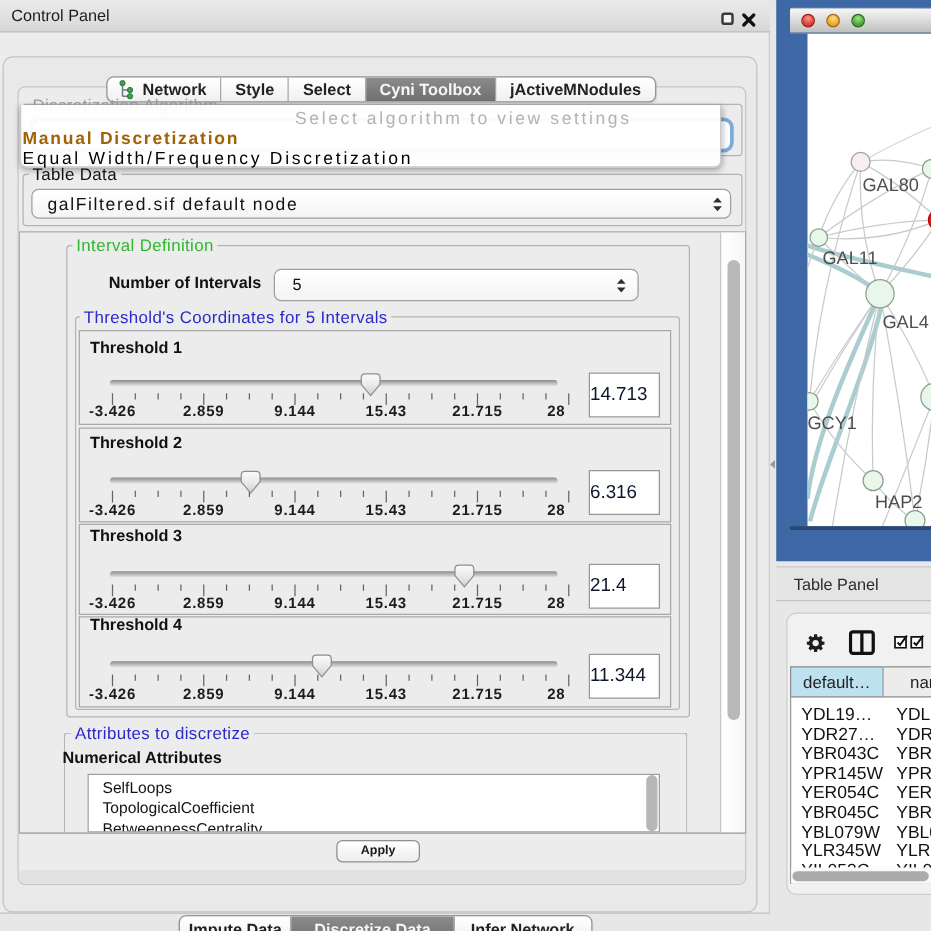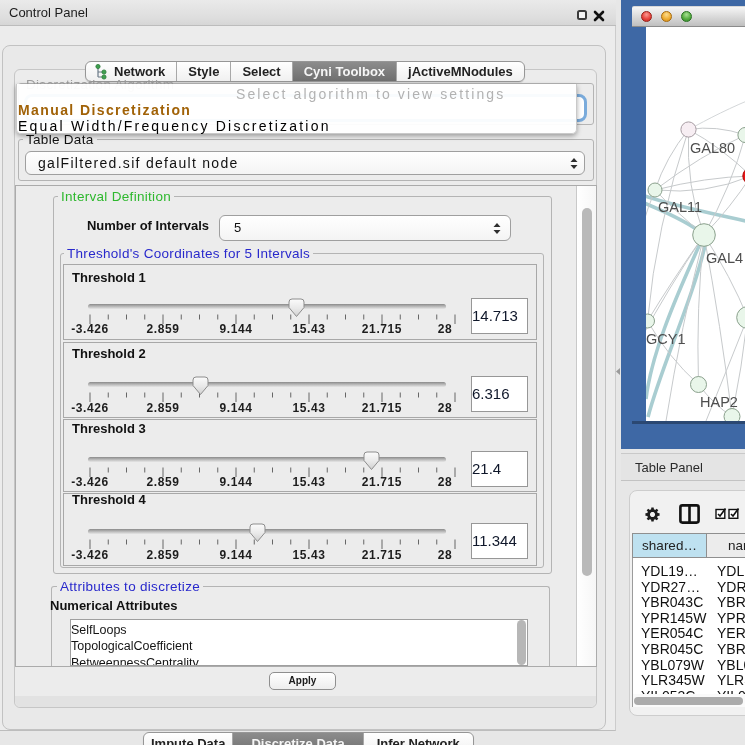--- a/index.html
+++ b/index.html
@@ -47,21 +47,21 @@
   background:linear-gradient(180deg,#8a8a8a,#b5b5b5 45%,#e6e6e6); }
 .ticks { position:absolute; left:84px; }
 .ticks line { stroke:#666666; stroke-width:1; }
 .thumb { position:absolute; }
 .tlab { position:absolute; width:70px; text-align:center; font-size:12px; letter-spacing:0.6px; font-weight:bold; color:#1d1d1d; }
 .vbox { position:absolute; left:471px; width:57px; height:36px; background:#fff; border:1px solid #979797;
   font-size:15px; color:#0f172a; text-align:left; line-height:34px; padding-right:7px; }
 
 
 #nlist { position:absolute; left:70px; top:619px; width:458px; height:47px; overflow:hidden; background:#fff; border:1px solid #9f9f9f; font-size:12.5px; color:#141414; }
-#nlist div { height:17.5px; line-height:17.5px; }
+#nlist div { padding-left:11px; height:17.5px; line-height:17.5px; }
 #lthumb { position:absolute; left:517px; top:620px; width:9px; height:45px; background:#b7b7b7; border-radius:4.5px; }
 
 
 #apply { position:absolute; left:269px; top:672px; width:67px; height:18px; border:1px solid #8f8f8f; border-radius:5px;
   background:linear-gradient(180deg,#ffffff,#ededed); font-size:10px; font-weight:bold; color:#1a1a1a; text-align:center; line-height:16px; }
 
 
 #popup { position:absolute; left:16px; top:84px; width:561px; height:50px; background:rgba(255,255,255,0.95);
   border:1px solid #c9c9c9; border-top:none; border-radius:0 0 5px 5px; box-shadow:0 2px 5px rgba(0,0,0,0.35); z-index:30; }
 #popup .hint { position:absolute; left:219px; top:2px; font-size:14px; letter-spacing:2.1px; color:#b2b2b2; }
@@ -422,21 +422,21 @@
 <svg class="abs" style="left:714.5px;top:507px" width="12" height="12" viewBox="0 0 12 12">
  <rect x="1" y="2.5" width="8.8" height="8.8" fill="#fff" stroke="#111" stroke-width="1.4"></rect>
  <path d="M3,7 L5,9 L10.5,1.5" stroke="#111" stroke-width="1.6" fill="none"></path>
     </svg>
 <svg class="abs" style="left:727.7px;top:507px" width="12" height="12" viewBox="0 0 12 12">
  <rect x="1" y="2.5" width="8.8" height="8.8" fill="#fff" stroke="#111" stroke-width="1.4"></rect>
  <path d="M3,7 L5,9 L10.5,1.5" stroke="#111" stroke-width="1.6" fill="none"></path>
     </svg>
 
 <div id="ttable"></div>
-<div id="th1">shared…</div>
+<div id="th1">default…</div>
 <div id="th2">name</div>
 <div class="trow" style="top:563.0px">
       <span class="c1">YDL19…</span>
       <span class="c2">YDL197W</span>
     </div>
 <div class="trow" style="top:578.6px">
       <span class="c1">YDR27…</span>
       <span class="c2">YDR277C</span>
     </div>
 <div class="trow" style="top:594.2px">

